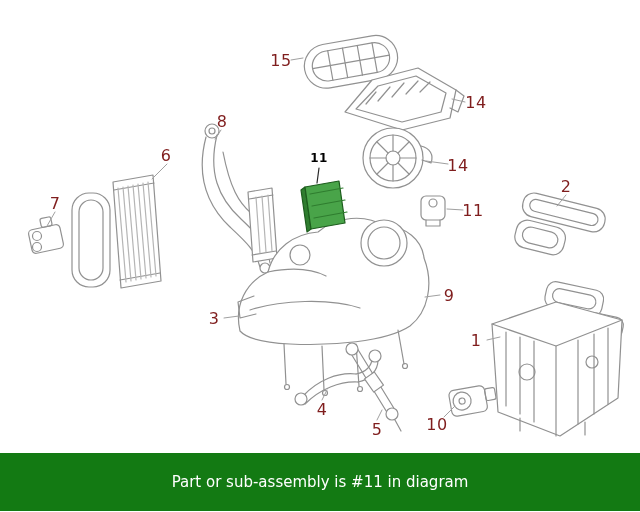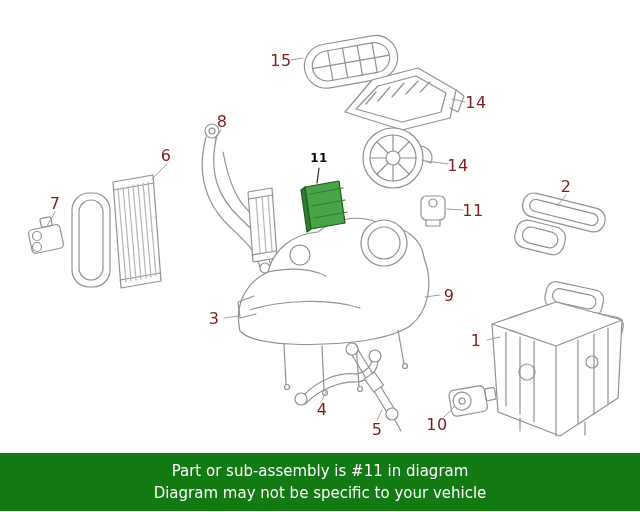--- a/index.html
+++ b/index.html
@@ -247,16 +247,15 @@
   <div class="callout" style="left:449px;top:295px">9</div>
   <div class="callout" style="left:437px;top:424px">10</div>
   <div class="callout hl" style="left:319px;top:158px">11</div>
   <div class="callout" style="left:458px;top:165px">14</div>
   <div class="callout" style="left:473px;top:210px">11</div>
   <div class="callout" style="left:476px;top:102px">14</div>
   <div class="callout" style="left:281px;top:60px">15</div>
 
   <div id="banner">
     <div class="bline">Part or sub-assembly is #11 in diagram</div>
-    <div class="bline">Diagram may not be specific to your vehicle</div>
   </div>
 
 </div>
 
 </body></html>

